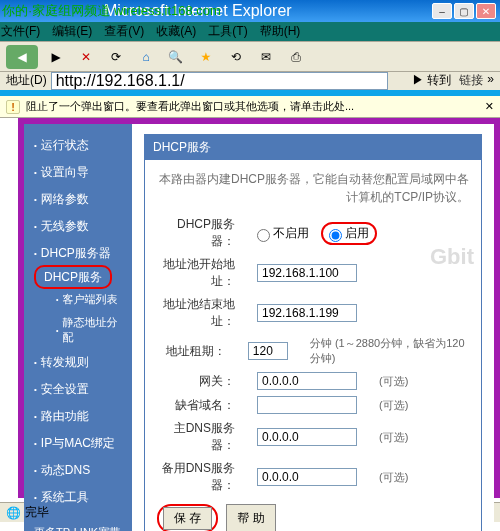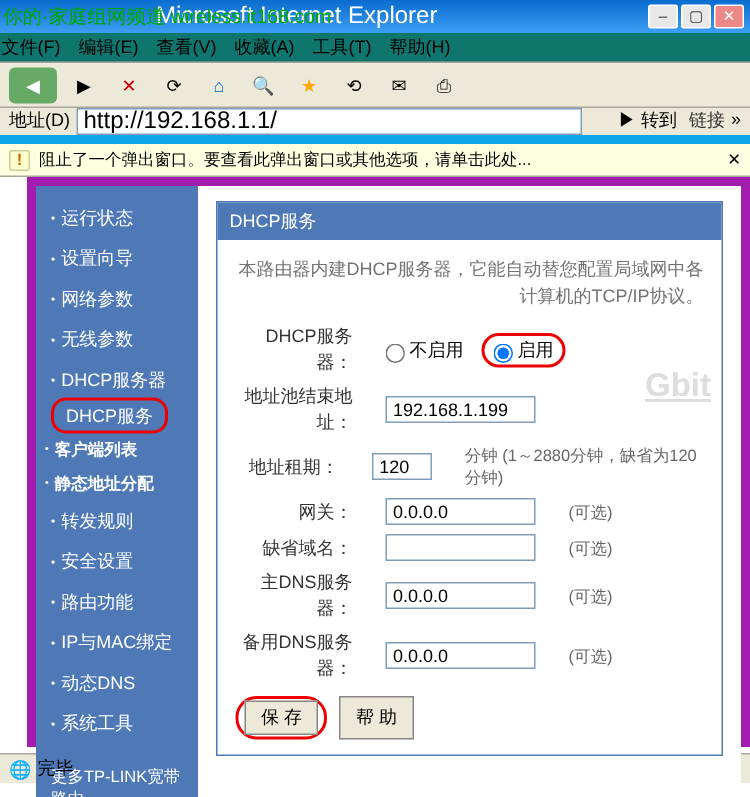--- a/index.html
+++ b/index.html
@@ -27,40 +27,40 @@
 .router-container { display: flex; flex-direction: column; height: 380px; border: 6px solid #a21caf; margin-left: 18px; }
 .banner { height: 52px; background: linear-gradient(#2a6db3, #1e4f8a); display: flex; align-items: center; color: #fff; position: relative; overflow: hidden; }
 .banner-logo { font-weight: bold; font-size: 18px; padding: 0 18px; background: #2a6db3; height: 100%; display: flex; align-items: center; }
 .banner-right { flex: 1; display: flex; align-items: center; padding-left: 10px; font-size: 13px; }
 .banner-orange { color: #ff8c00; font-weight: bold; }
 .banner-54m { color: #ffcc00; font-weight: bold; }
 .router-body { flex: 1; display: flex; background: #fff; }
 .sidebar { width: 108px; background: #4e79b6; padding: 8px 0; color: #fff; }
 .side-item { padding: 5px 10px; display: flex; align-items: center; gap: 4px; cursor: pointer; }
 .side-item::before { content: "•"; font-size: 8px; }
-.side-sub { padding: 4px 10px 4px 6px; display: flex; align-items: center; gap: 4px; cursor: pointer; font-size: 11px; font-weight: bold; }
+.side-sub { padding: 4px 10px 4px 32px; display: flex; align-items: center; gap: 4px; cursor: pointer; font-size: 11px; }
 .side-sub::before { content: "•"; font-size: 7px; }
 .side-highlight { border: 2px solid #e00; border-radius: 10px; padding: 3px 8px; margin: 0 4px; }
 .side-footer { padding: 8px 10px; font-size: 11px; margin-top: 6px; }
 .content { flex: 1; padding: 10px 12px; position: relative; }
 .panel { border: 1px solid #4e79b6; position: relative; }
 .panel-title { background: #4e79b6; color: #fff; padding: 4px 8px; font-size: 12px; }
 .panel-body { padding: 10px 12px; }
 .desc { margin-bottom: 10px; color: #737373; line-height: 1.5; text-align: right; }
 .field-row { display: flex; align-items: center; margin-bottom: 6px; gap: 22px; }
 .field-label { width: 78px; text-align: right; color: #333; }
 .field-input { width: 100px; height: 18px; border: 1px solid #7f9db9; padding: 0 4px; font-size: 12px; }
 .field-suffix { color: #666; font-size: 11px; }
 .radio-group { display: flex; align-items: center; gap: 12px; }
 .radio-opt { display: flex; align-items: flex-end; gap: 3px; }
 .highlight-ellipse { border: 2px solid #e00; border-radius: 12px; padding: 1px 6px; }
 .btn-row { margin-top: 10px; display: flex; gap: 8px; }
 .action-btn { padding: 2px 10px; border: 1px solid #888; background: #ece9d8; cursor: pointer; font-size: 12px; }
 .highlight-box { border: 2px solid #e00; border-radius: 14px; padding: 1px 4px; display: inline-block; }
-.watermark { position: absolute; right: 20px; top: 120px; color: #ddd; font-size: 22px; font-weight: bold; pointer-events: none; transform: rotate(0deg); line-height: 1.2; text-decoration: underline; }
+.watermark { position: absolute; right: 20px; top: 120px; color: #ddd; font-size: 22px; font-weight: bold; pointer-events: none; transform: rotate(0deg); line-height: 1.2; }
 .statusbar { background: #ece9d8; height: 20px; display: flex; align-items: center; padding: 0 6px; border-top: 1px solid #aca899; gap: 4px; margin-top: 4px; }
 .bottom-text { text-align: right; color: #339933; font-size: 24px; font-weight: bold; padding: 12px 18px; font-family: "SimHei", sans-serif; }
 .addr-right { color: #333; font-family: Liberation Serif, serif; }
 </style>
 </head>
 <body>
 
 <div class="overlay-text">你的·家庭组网频道 wireless.it168.com</div>
 
 <div class="ie-titlebar">
@@ -158,20 +158,24 @@
               <span class="highlight-ellipse">
                   <label class="radio-opt">
                     <input type="radio" name="dhcp" checked="" style="">
                     <span>启用</span>
                   </label>
                 </span>
             </div>
           </div>
 
           <div class="field-row">
+            <span class="field-label">地址池开始地址：</span>
+            <input class="field-input" value="192.168.1.100" style="">
+          </div>
+          <div class="field-row">
             <span class="field-label">地址池结束地址：</span>
             <input class="field-input" value="192.168.1.199" style="">
           </div>
           <div class="field-row">
             <span class="field-label">地址租期：</span>
             <input class="field-input" style="width: 40px;" value="120">
             <span class="field-suffix">分钟 (1～2880分钟，缺省为120分钟)</span>
           </div>
           <div class="field-row">
             <span class="field-label">网关：</span>

